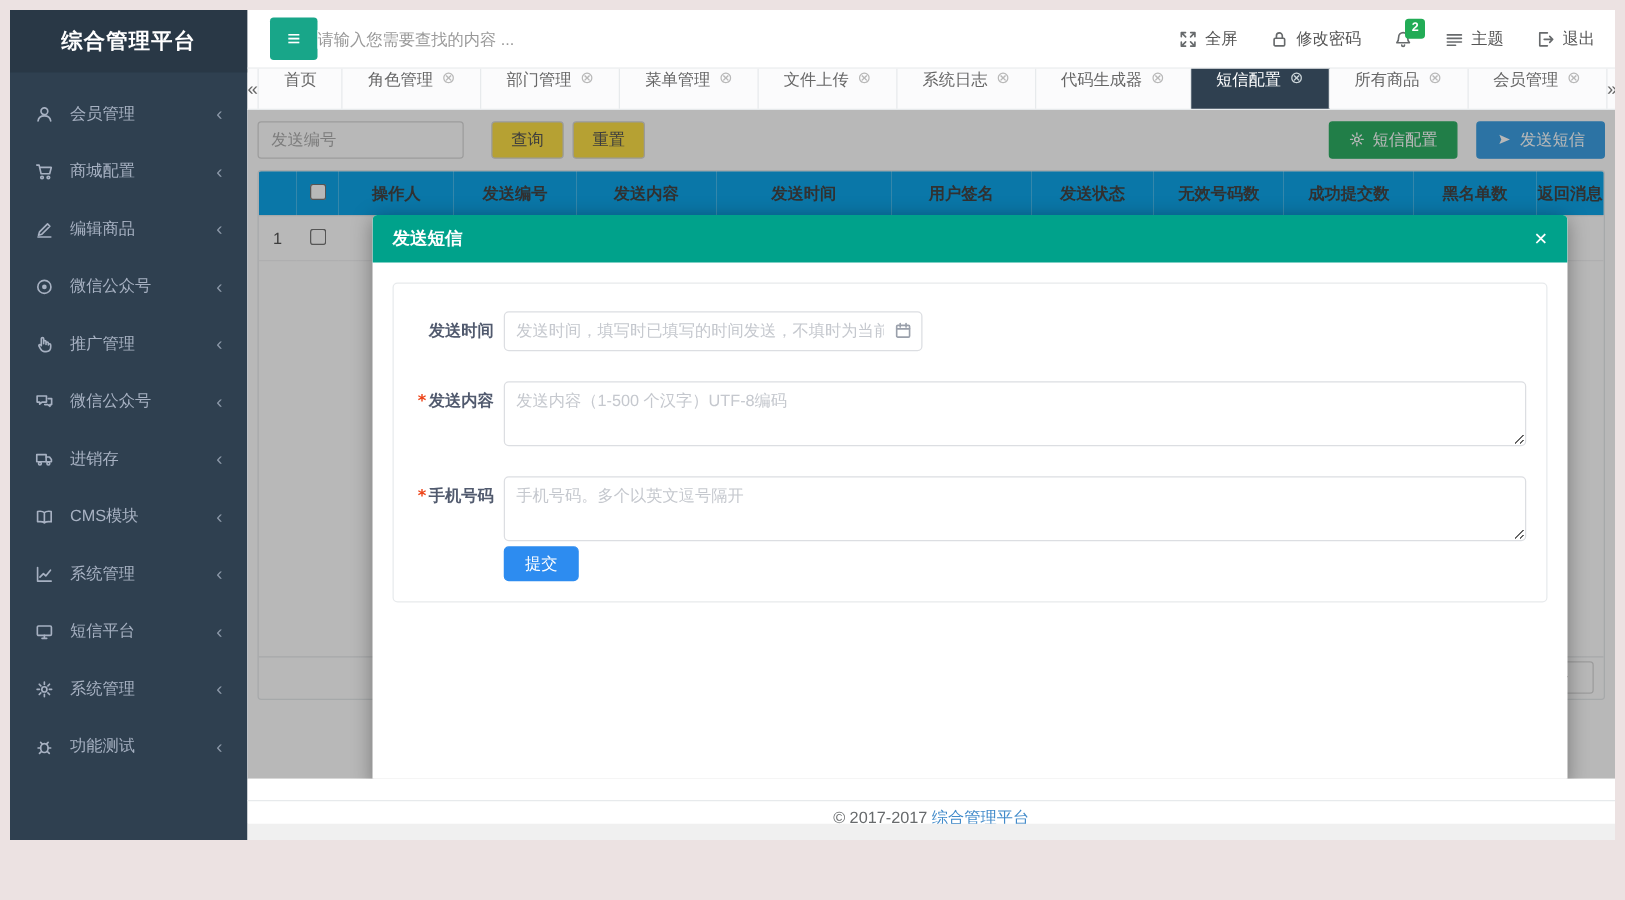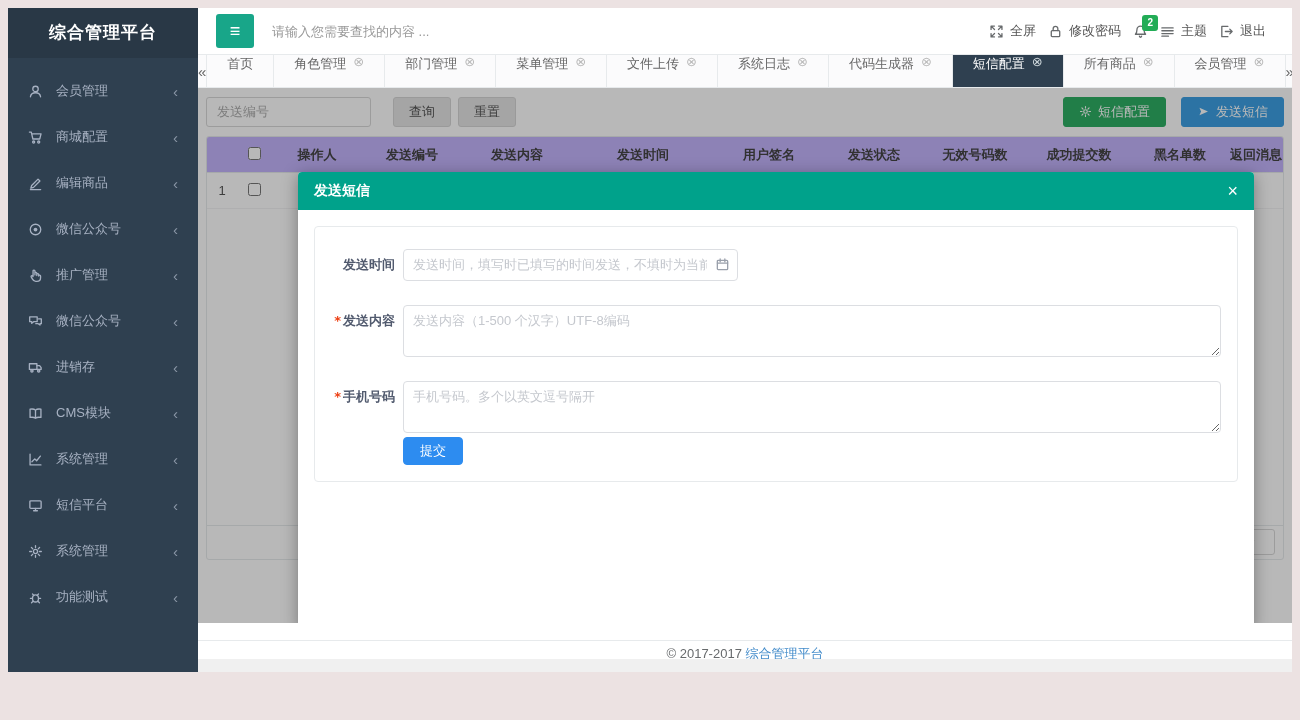--- a/index.html
+++ b/index.html
@@ -24,24 +24,24 @@
   .s-ch { margin-left:auto; font-size:15px; line-height:1; color:#8b97a7; }
 
   svg.ic { fill:none; stroke:currentColor; stroke-width:1.4; stroke-linecap:round; stroke-linejoin:round; }
 
   
   .main { flex:1; display:flex; flex-direction:column; min-width:0; }
 
   .topbar { height:50px; background:#fff; display:flex; align-items:center; border-bottom:1px solid #e7eaec; }
   .hamburger { width:38px; height:34px; margin-left:18px; background:#18a689; color:#fff;
                border:none; border-radius:3px; font-size:18px; cursor:pointer; }
-  .search-input { border:none; outline:none; margin-left:18px; width:300px; font-size:13px; color:#ec4899;
+  .search-input { border:none; outline:none; margin-left:0; width:300px; font-size:13px; color:#ec4899;
                   font-family:inherit; }
   .search-input::placeholder { color:#999; }
-  .top-right { margin-left:auto; display:flex; align-items:center; gap:12px; padding-right:26px; color:#555; }
+  .top-right { margin-left:auto; display:flex; align-items:center; gap:26px; padding-right:16px; color:#555; }
   .nav-item { display:inline-flex; align-items:center; gap:6px; cursor:pointer; font-size:13px; }
   .nav-item svg { width:15px; height:15px; color:#676a6c; }
   .bell-wrap { position:relative; display:inline-flex; }
   .badge { position:absolute; top:-9px; right:-10px; background:#22ac56; color:#fff; font-size:10px;
            line-height:1; padding:3px 5px; border-radius:3px; font-weight:bold; }
 
   
   .tabbar { height:34px; background:#fbfbfc; border-bottom:1px solid #e7eaec; display:flex; align-items:stretch; }
   .tb-btn { width:40px; display:flex; align-items:center; justify-content:center; border-right:1px solid #e7eaec;
             color:#666; font-size:15px; cursor:pointer; }
@@ -52,35 +52,35 @@
   .tab.active .x { color:#cfd8dc; }
   .tb-spacer { flex:1; }
   .caret { font-size:11px; color:#666; }
 
   
   .content { position:relative; height:564px; background:#fff; overflow:hidden; }
   .filter-row { display:flex; align-items:center; padding:9px 8px; }
   .filter-input { width:165px; height:30px; border:1px solid #d9d9d9; border-radius:3px; padding:0 10px;
                   font-size:13px; color:#555; font-family:inherit; outline:none; }
   .filter-input::placeholder { color:#aeaeae; }
-  .btn { height:30px; padding:0 15px; border:1px solid #d6d6d6; background:#e5e5e5; border-radius:3px;
+  .btn { height:30px; padding:0 15px; border:1px solid #d6d6d6; background:#fde047; border-radius:3px;
          font-size:13px; color:#555; display:inline-flex; align-items:center; gap:6px; cursor:pointer;
          font-family:inherit; }
   .btn + .btn { margin-left:7px;font-family:Liberation Mono, monospace; }
   .q-btn { margin-left:22px; }
   .right-btns { margin-left:auto; display:flex; gap:8px; }
   .btn-green { background:#2eaf64; border-color:#2eaf64; color:#fff; }
   .btn-blue  { background:#3da0e3; border-color:#3da0e3; color:#fff; }
   .btn svg { width:13px; height:13px; }
 
   .table-card { margin:0 8px; border:1px solid #e7eaec; border-radius:3px; height:424px;
                 display:flex; flex-direction:column; overflow:hidden; }
   table { width:100%; border-collapse:collapse; table-layout:fixed; }
   th,td { height:36px; text-align:center; font-size:13px; overflow:hidden; white-space:nowrap; }
-  thead th { background:#c4b5fd; border-bottom:1px solid #e7eaec; color:#444; font-weight:bold; }
+  thead th { background:#0ea5e9; border-bottom:1px solid #e7eaec; color:#444; font-weight:bold; }
   tbody td { color:#555; border-bottom:1px solid #f3f3f4; }
   .c-idx { width:30px; } .c-cb { width:34px; }
   .tc-fill { flex:1; }
   .tc-foot { height:34px; border-top:1px solid #e7eaec; display:flex; align-items:center;
              justify-content:flex-end; padding:0 8px; }
   .page-box { border:1px solid #d9d9d9; border-radius:3px; height:26px; min-width:64px; display:flex;
               align-items:center; justify-content:center; gap:4px; color:#666; cursor:pointer; padding:0 8px; }
 
   .mask { position:absolute; inset:0; background:rgba(0,0,0,.28); z-index:4; }
 

